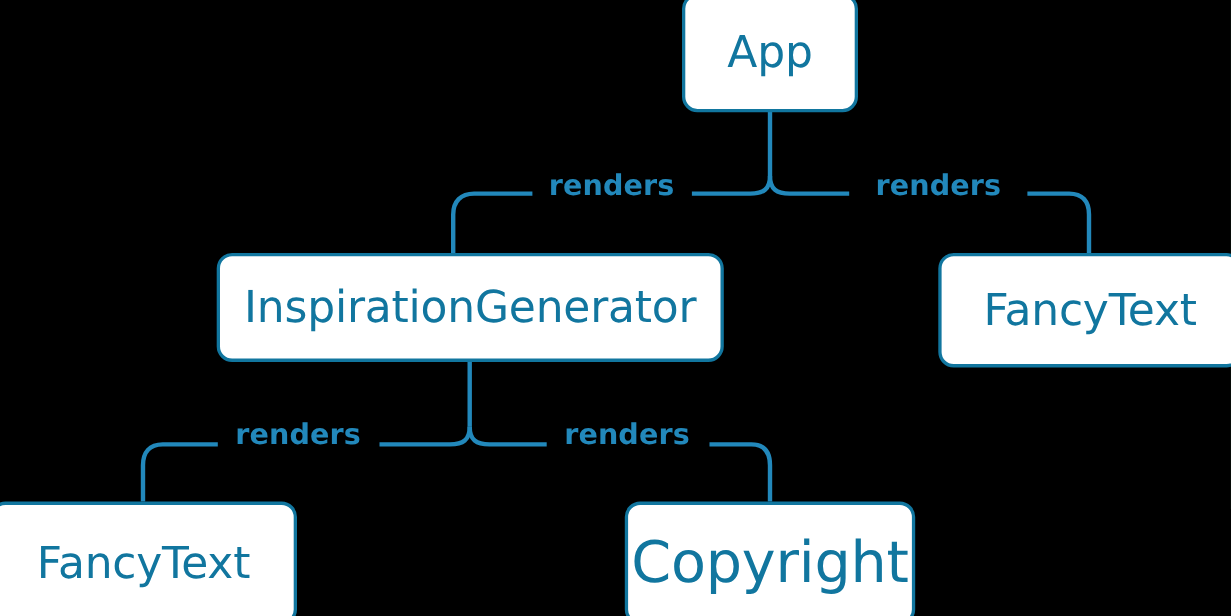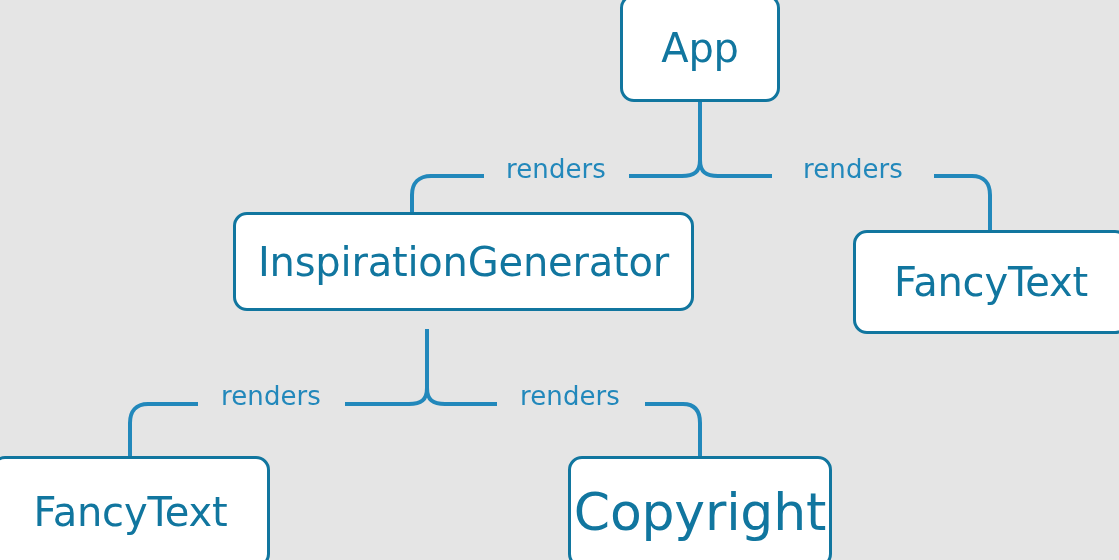--- a/index.html
+++ b/index.html
@@ -11,21 +11,21 @@
     width: 1119px;
     height: 560px;
     overflow: hidden;
     background: #4a7350;
     font-family: "DejaVu Sans", "Liberation Sans", sans-serif;
   }
   #diagram {
     position: relative;
     width: 1119px;
     height: 560px;
-    background: #e5e5e5;
+    background: #000000;
   }
   #wires {
     position: absolute;
     left: 0;
     top: 0;
     width: 1119px;
     height: 560px;
     overflow: visible;
   }
   .node {
@@ -42,40 +42,40 @@
   .node-label {
     color: #11769f;
     font-size: 38px;
     line-height: 1;
     letter-spacing: -0.2px;
     white-space: nowrap;
     font-weight: 400;
   }
   
   #node-app        { left: 620px; top: -6px;  width: 160px; height: 108px; }
-  #node-inspgen    { left: 197px; top: 212px; width: 461px; height: 99px; margin-left: 36px;  }
+  #node-inspgen    { left: 197px; top: 230px; width: 461px; height: 99px;  }
   #node-fancy-right{ left: 853px; top: 230px; width: 276px; height: 104px; }
   #node-fancy-left { left: -9px;  top: 456px; width: 279px; height: 112px; }
   #node-copyright  { left: 568px; top: 456px; width: 264px; height: 112px; }
 
   #node-app .node-label         { font-size: 40px; }
   #node-inspgen .node-label     { font-size: 40px; }
   #node-fancy-right .node-label { font-size: 40px; }
   #node-fancy-left .node-label  { font-size: 40px; }
   #node-copyright .node-label   { font-size: 52px; }
 
   .edge-label {
     position: absolute;
     color: #2288bb;
     font-size: 26px;
     line-height: 1;
     white-space: nowrap;
     transform: translate(-50%, -50%);
     z-index: 4;
-    font-weight: 400;
+    font-weight: 700;
     letter-spacing: 0.1px;
     text-align: center;
   }
   #edge-label-0 { left: 556px; top: 169px; }
   #edge-label-1 { left: 853px; top: 169px; }
   #edge-label-2 { left: 271px; top: 396px; }
   #edge-label-3 { left: 570px; top: 396px; }
 
   .wire {
     fill: none;

